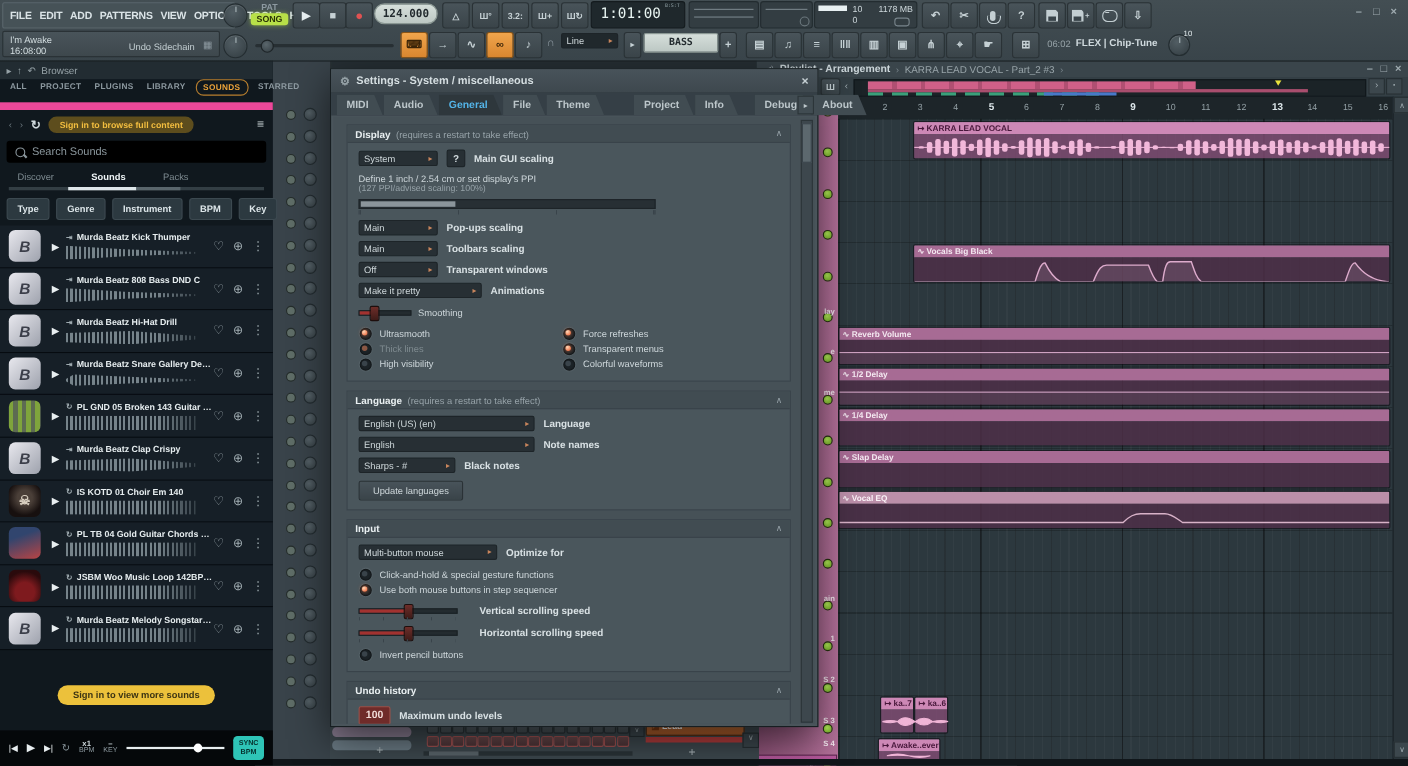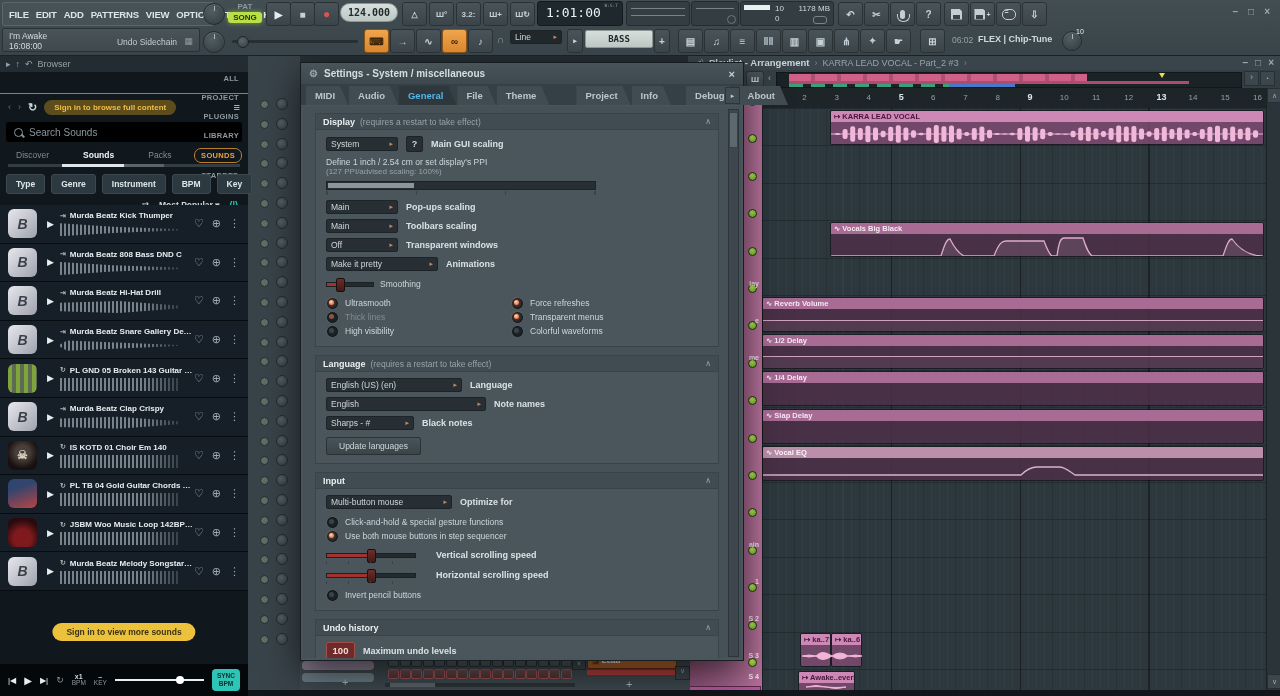--- a/index.html
+++ b/index.html
@@ -24,21 +24,21 @@
   .orangebtn{background:linear-gradient(#f0a54c,#d9862f)!important;color:#3a2408!important;border-color:#8a5416!important;}
   .floppy{width:11px;height:11px;background:#c3ced2;clip-path:polygon(0 0,75% 0,100% 25%,100% 100%,0 100%);position:relative;}
   .floppy:after{content:"";position:absolute;left:2px;bottom:1px;width:7px;height:4px;background:#39444a;}
   .micx{width:5px;height:9px;background:#c3ced2;border-radius:3px;position:relative;}
   .micx:after{content:"";position:absolute;left:-3px;top:4px;width:11px;height:7px;border:1px solid #c3ced2;border-top:none;border-radius:0 0 6px 6px;}
   .bubble{width:12px;height:9px;border:1px solid #c3ced2;border-radius:5px;position:relative;}
   .bubble:after{content:"=";position:absolute;left:2px;top:-2px;font-size:7px;color:#c3ced2;}
   
   #browser{position:absolute;left:0;top:55px;width:248px;height:641px;background:#10181e;z-index:25;}
   .bhead{height:17px;background:#222c32;display:flex;align-items:center;gap:5px;padding:0 6px;color:#96a2a7;font-size:9px;}
-  .btabs{height:21px;display:flex;align-items:flex-end;gap:6px;padding:0 6px;border-bottom:1px solid #ec4899;flex-direction:column;}
+  .btabs{height:21px;display:flex;align-items:flex-start;gap:6px;padding:0 6px;border-bottom:7px solid #ec4899;}
   .btab{font-size:7.5px;font-weight:bold;color:#8d99a0;letter-spacing:.3px;padding:2px 3px;}
   .btab.active{color:#eda339;border:1px solid #b97f2e;border-radius:7px;padding:2px 6px;}
   .bnav{height:26px;display:flex;align-items:center;gap:7px;padding:0 8px;}
   .signpill{background:#5d4d1d;color:#f2bd3f;font-size:8px;font-weight:bold;border-radius:9px;padding:3px 10px;}
   .searchbox{margin:2px 6px;height:20px;background:#000;border-radius:3px;display:flex;align-items:center;gap:6px;padding:0 8px;}
   .mag{width:7px;height:7px;border:1.5px solid #8a969c;border-radius:50%;position:relative;}
   .mag:after{content:"";position:absolute;left:6px;top:6px;width:4px;height:1.5px;background:#8a969c;transform:rotate(45deg);}
   .subtabs{display:flex;gap:34px;padding:6px 0 0 16px;font-size:8.5px;color:#7e8b91;}
   .subtabs .active{color:#eef4f6;font-weight:bold;}
   .subline{height:3px;margin:4px 8px 0 8px;background:#333e44;position:relative;}
@@ -744,21 +744,21 @@
 
       <div class="sec">
         <div class="sec-h">
           <b>Language</b>
           <span>(requires a restart to take effect)</span>
           <span class="chev">∧</span>
         </div>
         <div class="sec-c">
           <div style="margin-top:-5px;">
               <div class="ddrow">
-                <span class="dd" style="width: 136px; gap: 44px;">
+                <span class="dd" style="width: 160px; gap: 44px;">
                   <span>English (US) (en)</span>
                   <i>▸</i>
                 </span>
                 <label>Language</label>
               </div>
               <div class="ddrow">
                 <span class="dd" style="width: 160px;">
                   <span>English</span>
                   <i>▸</i>
                 </span>

